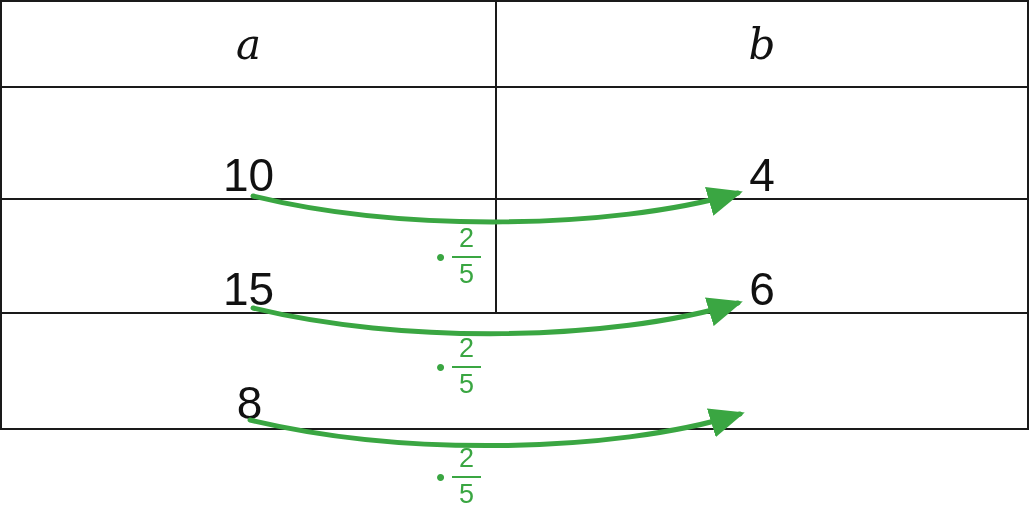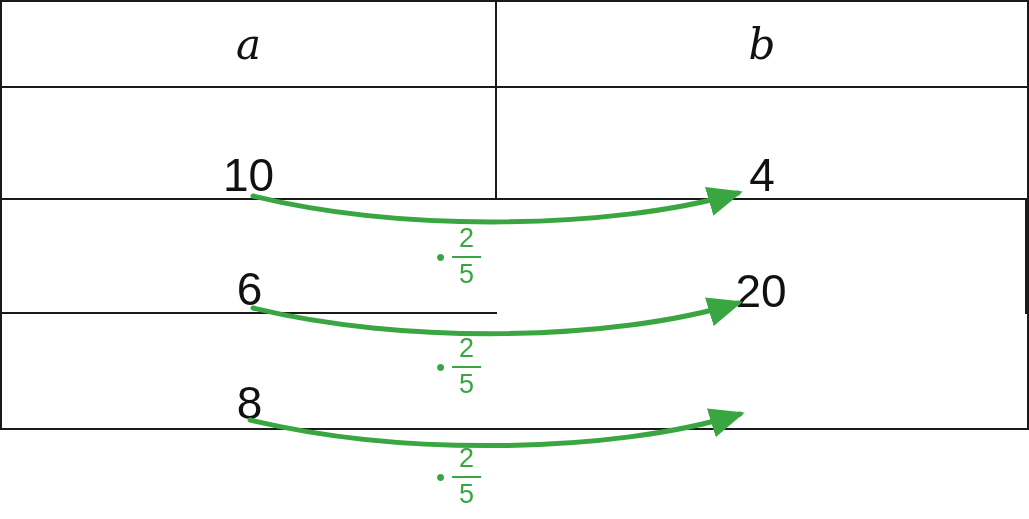--- a/index.html
+++ b/index.html
@@ -92,23 +92,23 @@
 
 <div class="figure">
 
   <div class="tbl">
     <div class="cell head colA bb">a</div>
     <div class="cell head bb">b</div>
 
     <div class="cell num colA bb">10</div>
     <div class="cell num bb">4</div>
 
+    <div class="cell num colA bb">15</div>
     <div class="cell num bb">6</div>
 
-    <div class="cell num colA">20</div>
     <div class="cell num">8</div>
   </div>
 
   <svg class="overlay" viewBox="0 0 1029 519" xmlns="http://www.w3.org/2000/svg">
     <defs>
       <marker id="ah" markerWidth="7" markerHeight="6" refX="6" refY="3" orient="auto">
         <path id="ah-path" d="M0,0 L7,3 L0,6 Z" fill="#3aa642"></path>
       </marker>
     </defs>
     <path class="arrow" d="M 253 196 C 400 232, 610 230, 738 193" fill="none" stroke="#3aa642" stroke-width="5" stroke-linecap="round" marker-end="url(#ah)"></path>

